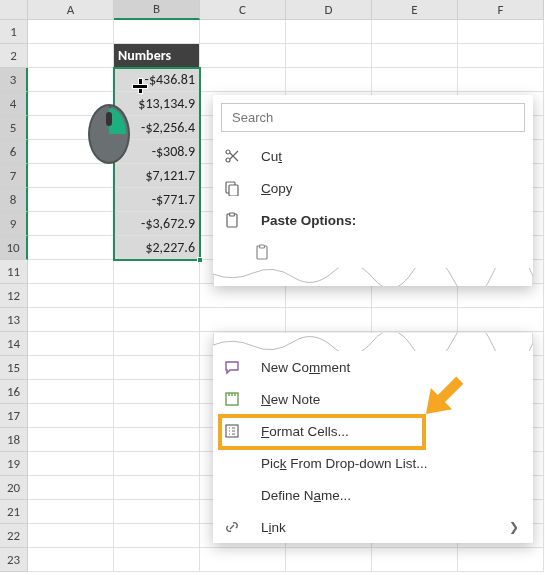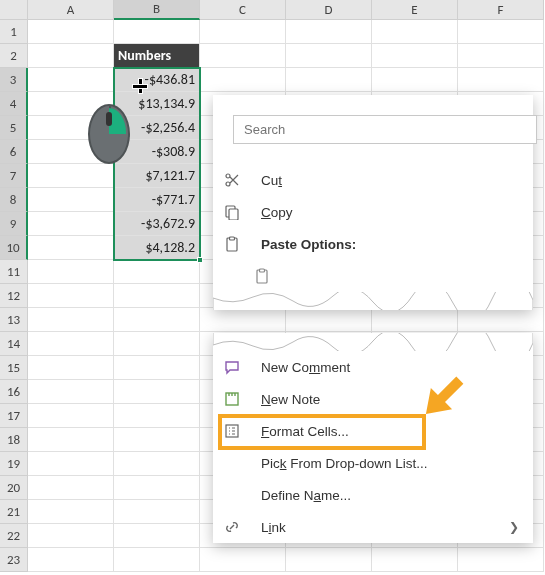--- a/index.html
+++ b/index.html
@@ -113,21 +113,21 @@
   }
   .ctxmenu {
     position: absolute;
     background: #fff;
     box-shadow: 0 4px 14px rgba(0,0,0,0.25);
     font-family: "Segoe UI", Arial, sans-serif;
     font-size: 13.5px;
     color: #333;
   }
   .search {
-    margin: 20px;
+    margin: 8px;
     padding: 6px 10px;
     border: 1px solid #c8c8c8;
     width: calc(100% - 16px);
     font-size: 13px;
     color: #888;
     background: #fff;
   }
   .mitem {
     display: flex; align-items: center;
     padding: 7px 14px 7px 10px;
@@ -253,21 +253,21 @@
       <div class="cell"></div>
       <div class="cell datacell">-$3,672.9</div>
       <div class="cell"></div>
       <div class="cell"></div>
       <div class="cell"></div>
       <div class="cell"></div>
     </div>
   <div class="row">
       <div class="rowhdr sel">10</div>
       <div class="cell"></div>
-      <div class="cell datacell">$4,128.2</div>
+      <div class="cell datacell">$2,227.6</div>
       <div class="cell"></div>
       <div class="cell"></div>
       <div class="cell"></div>
       <div class="cell"></div>
     </div>
   <div class="row">
       <div class="rowhdr">11</div>
       <div class="cell"></div>
       <div class="cell"></div>
       <div class="cell"></div>

